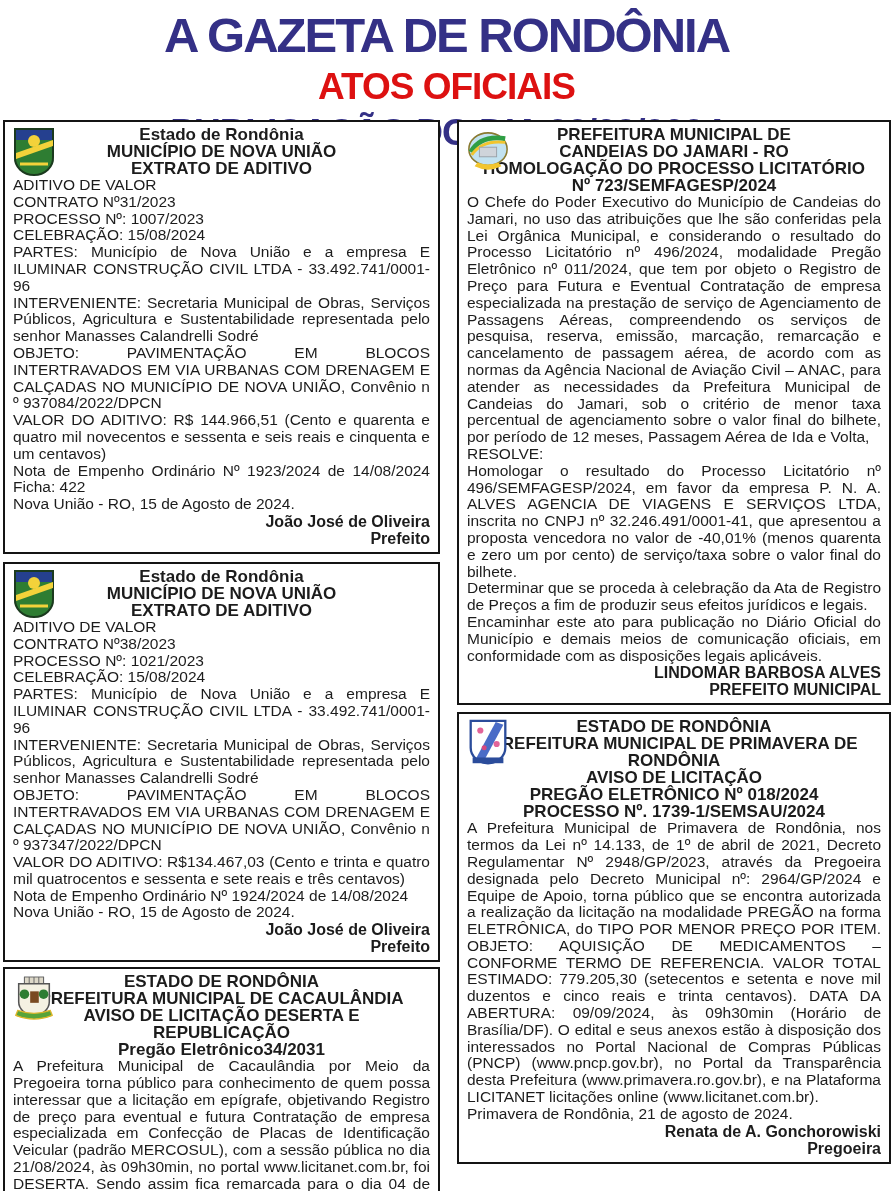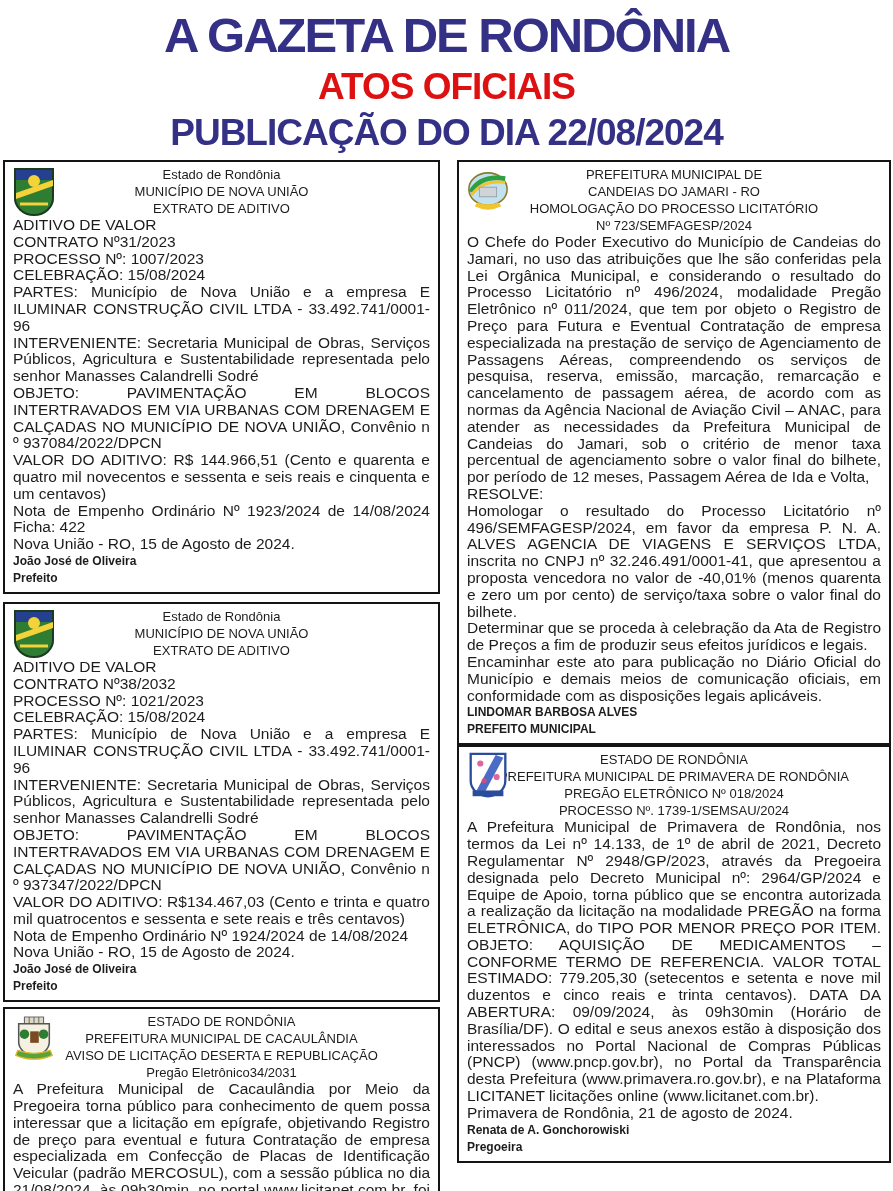--- a/index.html
+++ b/index.html
@@ -1,41 +1,41 @@
 <!DOCTYPE html>
 <html lang="pt-BR"><head>
 <meta charset="utf-8">
 <style>
   html,body{margin:0;padding:0;background:#fff;}
   .page{width:893px;height:1191px;background:#fff;overflow:hidden;position:relative;
         font-family:"Liberation Sans","DejaVu Sans",sans-serif;color:#1c1c1c;}
   
-  .masthead{height:160px;text-align:center;padding-top:6px;box-sizing:border-box;}
+  .masthead{height:120px;text-align:center;padding-top:6px;box-sizing:border-box;}
   .m-title{font-size:49px;font-weight:bold;letter-spacing:-2px;line-height:58px;color:#343086;}
   .m-sub{font-size:37px;font-weight:bold;line-height:46px;color:#dd1111;letter-spacing:-1px;}
   .m-pub{font-size:37px;font-weight:bold;line-height:45px;color:#343086;letter-spacing:-1px;}
   
   .columns{display:flex;margin:0 2px 0 3px;gap:17px;align-items:flex-start;}
   .col{display:flex;flex-direction:column;}
   #col-left{width:437px;}
   #col-right{width:434px;}
   
   .notice{border:2px solid #141414;background:#fff;position:relative;
           padding:4px 8px 5px;box-sizing:border-box;width:100%;}
   #col-left .notice:nth-child(1){min-height:357px;margin-bottom:8px;}
   #col-left .notice:nth-child(2){min-height:358px;margin-bottom:5px;}
   #col-left .notice:nth-child(3){min-height:291px;}
-  #col-right .notice:nth-child(1){min-height:461px;margin-bottom:0;}
+  #col-right .notice:nth-child(1){min-height:461px;margin-bottom:7px;}
   #col-right .notice:nth-child(2){min-height:356px;margin-bottom:7px;}
   #col-right .notice:nth-child(3){min-height:184px;}
   .crest{position:absolute;left:7px;top:5px;width:44px;height:50px;display:block;}
   .crest svg{display:block;width:100%;height:100%;}
-  .nheader{text-align:center;font-weight:normal;font-size:13px;line-height:17px;}
+  .nheader{text-align:center;font-weight:bold;font-size:17px;line-height:17px;}
   .nbody p{margin:0;text-align:justify;font-size:15.5px;line-height:16.8px;}
-  .nsig{text-align:left;font-weight:bold;font-size:12px;line-height:17px;}
+  .nsig{text-align:right;font-weight:bold;font-size:16px;line-height:17px;}
 </style>
 </head>
 <body>
 
 <div class="page">
   <header class="masthead">
     <div class="m-title">A GAZETA DE RONDÔNIA</div>
     <div class="m-sub">ATOS OFICIAIS</div>
     <div class="m-pub">PUBLICAÇÃO DO DIA 22/08/2024</div>
   </header>
@@ -83,21 +83,21 @@
               <path d="M8 37h28" stroke="#f3d23a" stroke-width="3"></path>
             </svg>
           </span>
           <div class="nheader">
             <div>Estado de Rondônia</div>
             <div>MUNICÍPIO DE NOVA UNIÃO</div>
             <div>EXTRATO DE ADITIVO</div>
           </div>
           <div class="nbody">
             <p>ADITIVO DE VALOR</p>
-            <p>CONTRATO Nº38/2032</p>
+            <p>CONTRATO Nº38/2023</p>
             <p>PROCESSO Nº: 1021/2023</p>
             <p>CELEBRAÇÃO: 15/08/2024</p>
             <p>PARTES: Município de Nova União e a empresa E ILUMINAR CONSTRUÇÃO CIVIL LTDA - 33.492.741/0001-96</p>
             <p>INTERVENIENTE: Secretaria Municipal de Obras, Serviços Públicos, Agricultura e Sustentabilidade representada pelo senhor Manasses Calandrelli Sodré</p>
             <p>OBJETO: PAVIMENTAÇÃO EM BLOCOS INTERTRAVADOS EM VIA URBANAS COM DRENAGEM E CALÇADAS NO MUNICÍPIO DE NOVA UNIÃO, Convênio n º 937347/2022/DPCN</p>
             <p>VALOR DO ADITIVO: R$134.467,03 (Cento e trinta e quatro mil quatrocentos e sessenta e sete reais e três centavos)</p>
             <p>Nota de Empenho Ordinário Nº 1924/2024 de 14/08/2024</p>
             <p>Nova União - RO, 15 de Agosto de 2024.</p>
           </div>
           <div class="nsig">
@@ -164,20 +164,21 @@
               <path d="M30 3 9 42l8 3L38 6Z" fill="#4a6cc7"></path>
               <circle cx="14" cy="12" r="3.2" fill="#e2649a"></circle>
               <circle cx="31" cy="26" r="3.2" fill="#e2649a"></circle>
               <circle cx="18" cy="30" r="2.6" fill="#d6487f"></circle>
               <path d="M6 40h32v6H6Z" fill="#2b4c9b"></path>
             </svg>
           </span>
           <div class="nheader">
             <div>ESTADO DE RONDÔNIA</div>
             <div>PREFEITURA MUNICIPAL DE PRIMAVERA DE RONDÔNIA</div>
+            <div>AVISO DE LICITAÇÃO</div>
             <div>PREGÃO ELETRÔNICO Nº 018/2024</div>
             <div>PROCESSO Nº. 1739-1/SEMSAU/2024</div>
           </div>
           <div class="nbody">
             <p>A Prefeitura Municipal de Primavera de Rondônia, nos termos da Lei nº 14.133, de 1º de abril de 2021, Decreto Regulamentar Nº 2948/GP/2023, através da Pregoeira designada pelo Decreto Municipal nº: 2964/GP/2024 e Equipe de Apoio, torna público que se encontra autorizada a realização da licitação na modalidade PREGÃO na forma ELETRÔNICA, do TIPO POR MENOR PREÇO POR ITEM. OBJETO: AQUISIÇÃO DE MEDICAMENTOS – CONFORME TERMO DE REFERENCIA. VALOR TOTAL ESTIMADO: 779.205,30 (setecentos e setenta e nove mil duzentos e cinco reais e trinta centavos). DATA DA ABERTURA: 09/09/2024, às 09h30min (Horário de Brasília/DF). O edital e seus anexos estão à disposição dos interessados no Portal Nacional de Compras Públicas (PNCP) (www.pncp.gov.br), no Portal da Transparência desta Prefeitura (www.primavera.ro.gov.br), e na Plataforma LICITANET licitações online (www.licitanet.com.br).</p>
             <p>Primavera de Rondônia, 21 de agosto de 2024.</p>
           </div>
           <div class="nsig">
             <div>Renata de A. Gonchorowiski</div>
             <div>Pregoeira</div>

